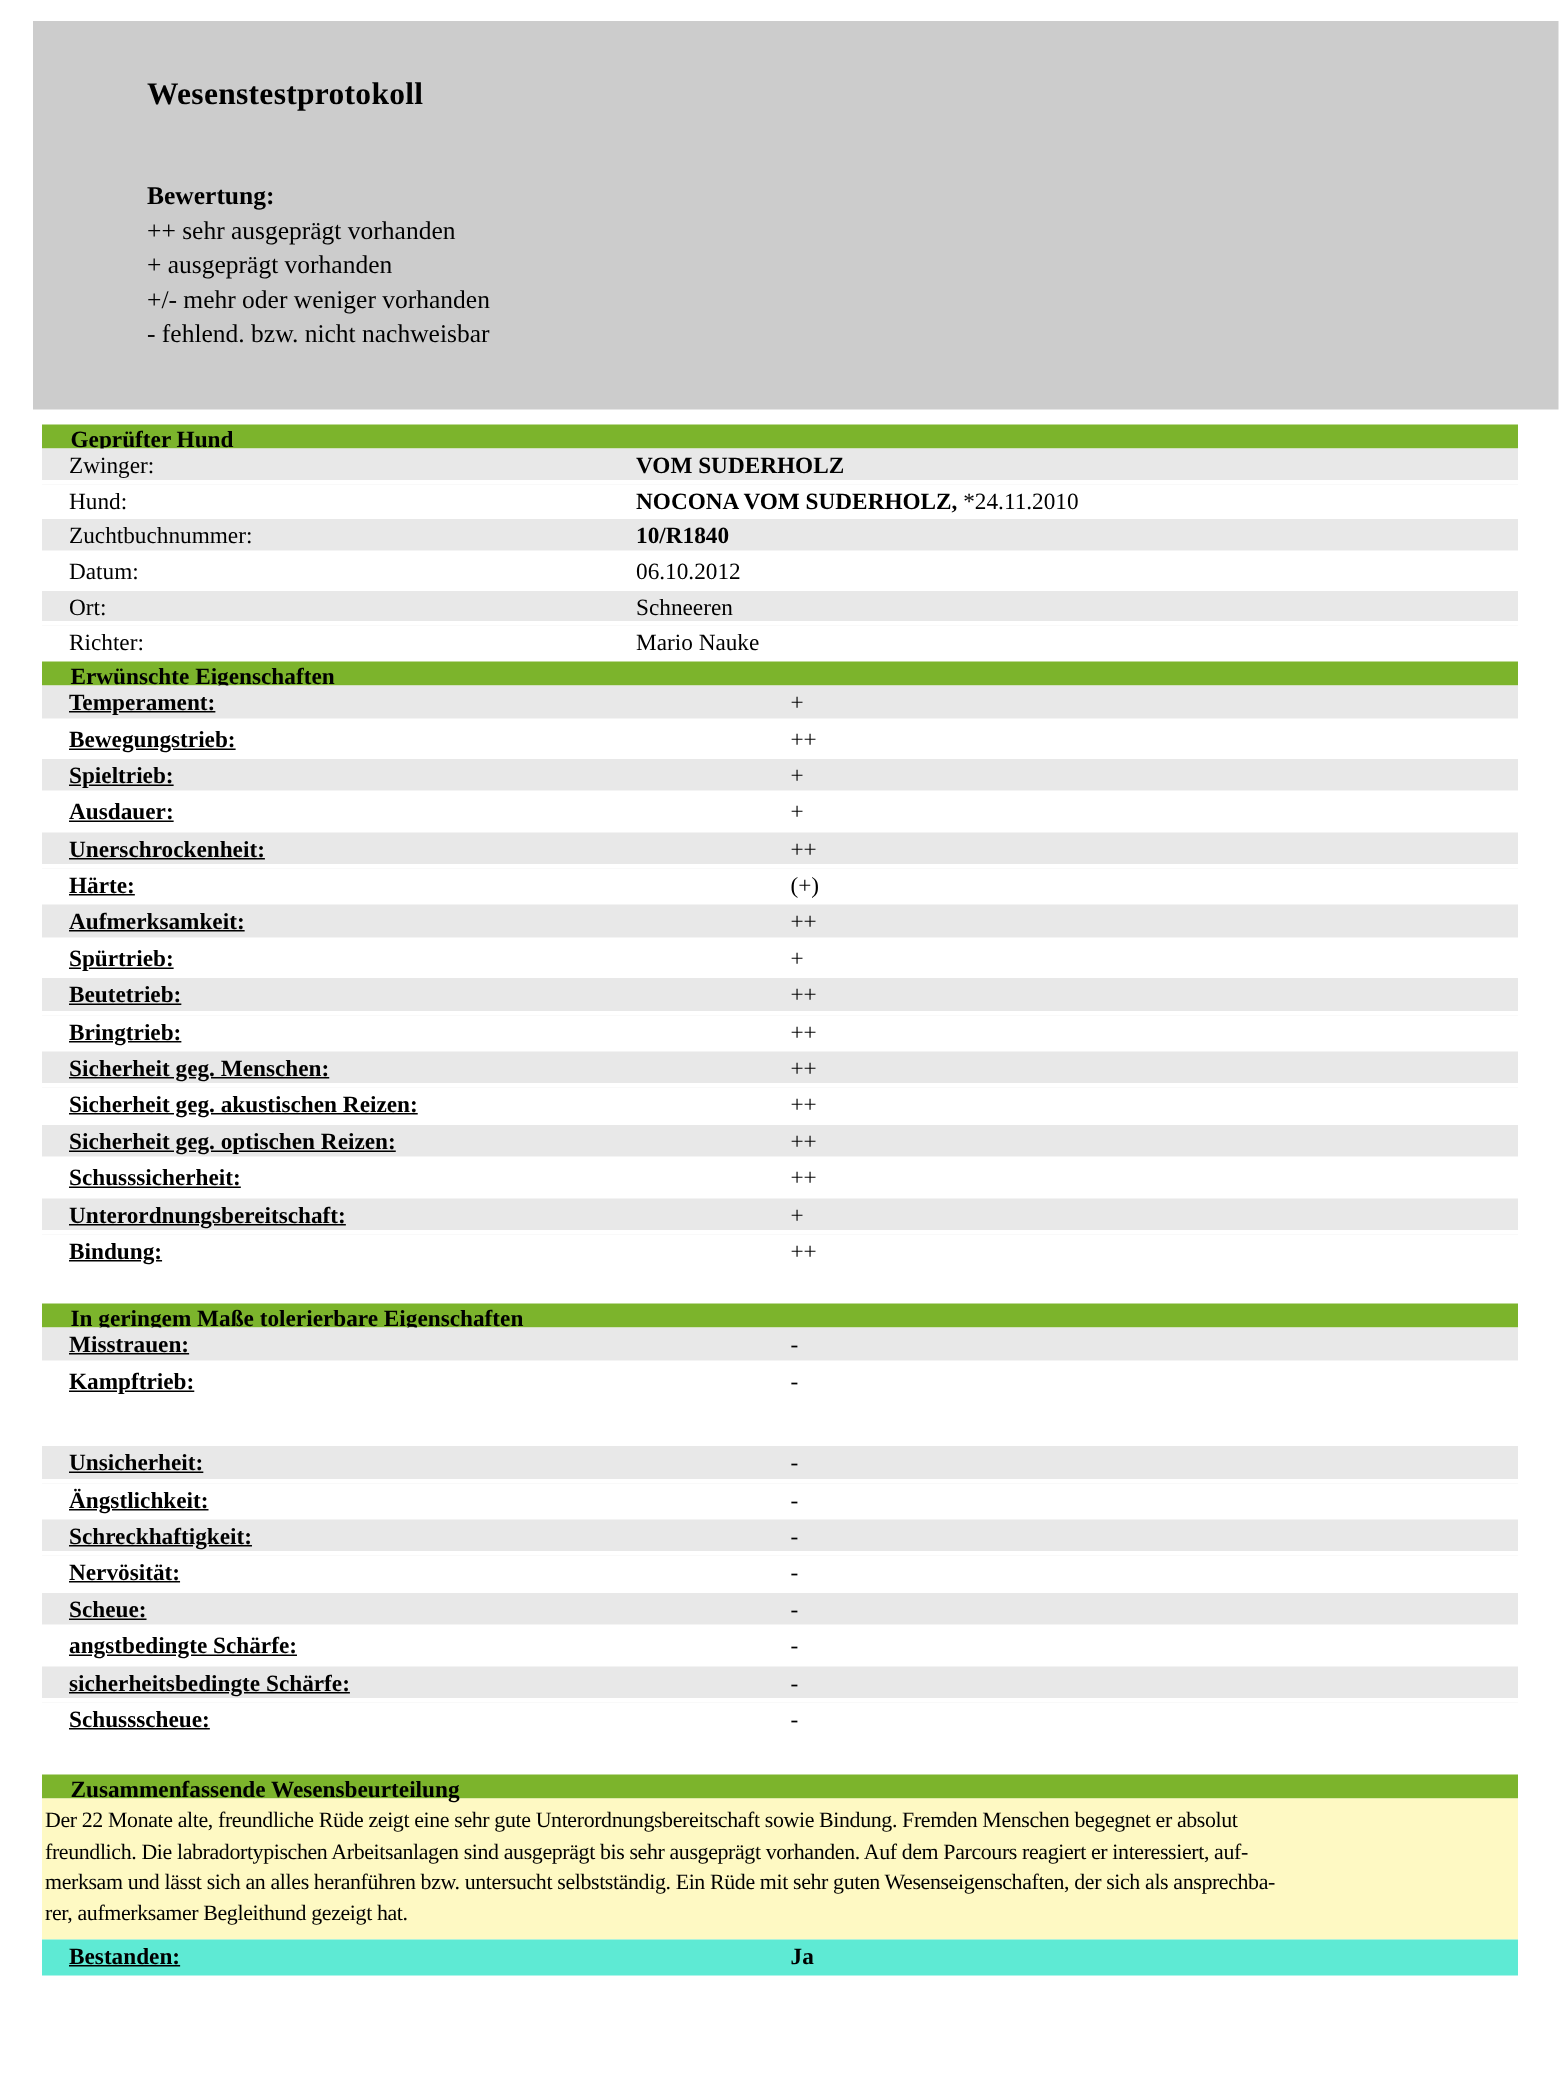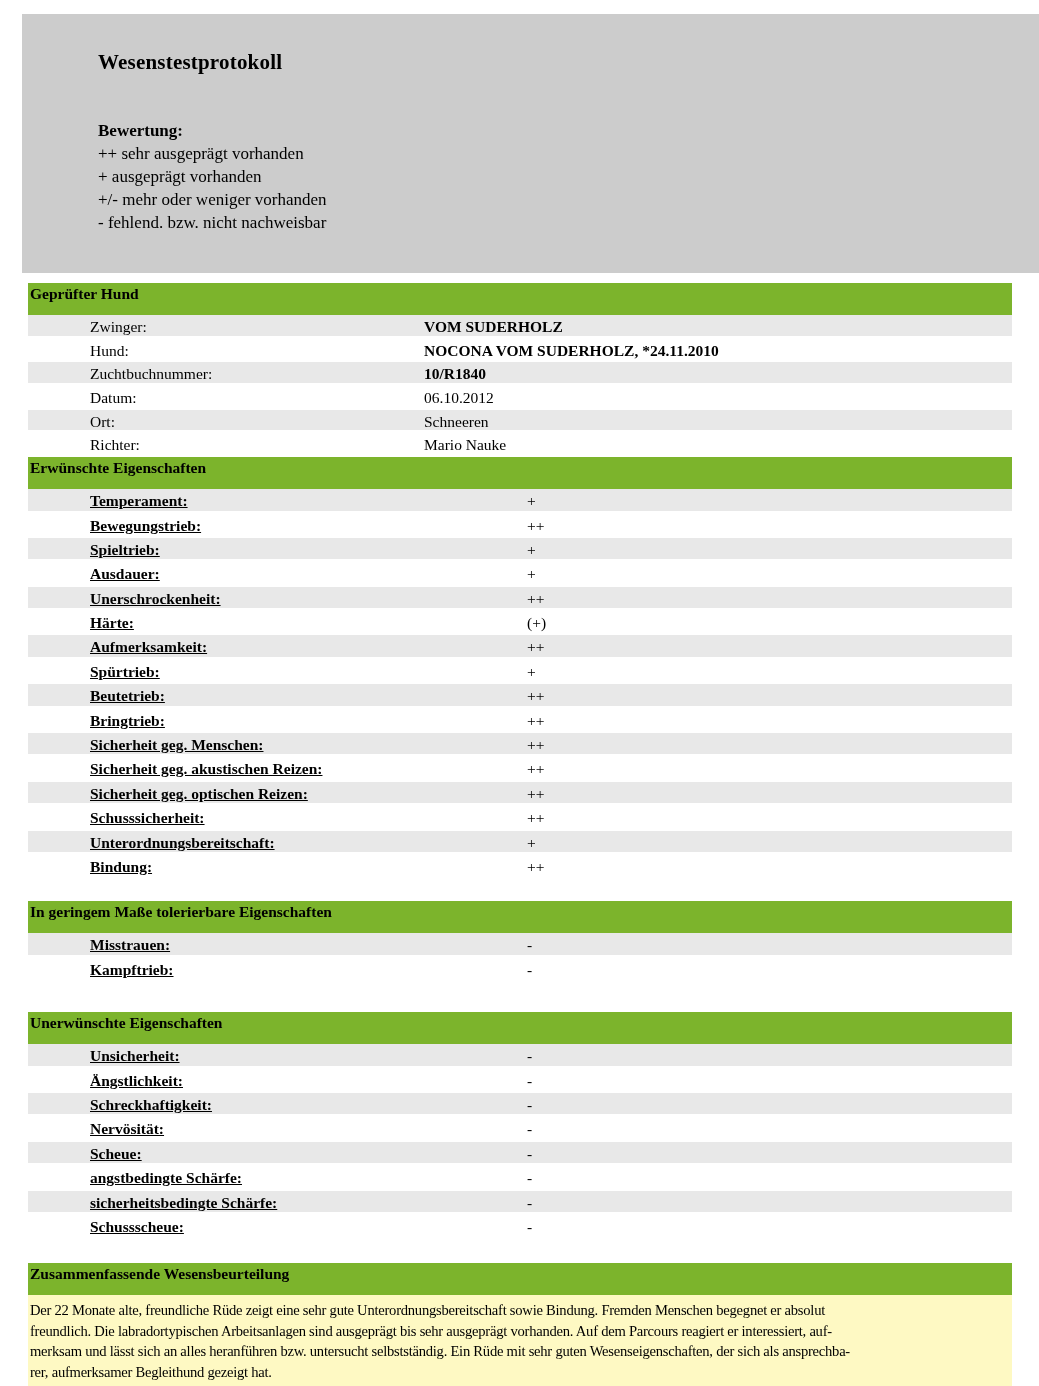--- a/index.html
+++ b/index.html
@@ -21,41 +21,41 @@
     padding:36px 0 0 33px;
     font-size:21px; font-weight:bold;
     letter-spacing:0.2px;
   }
   .legend { margin:44px 0 0 33px; font-size:17px; line-height:23px; }
   .legend-heading { font-weight:bold; }
   .content {
     position:absolute; left:28px; top:283px; width:984px;
   }
   .sec-header {
-    height:32px; line-height:21px;
+    height:16px; line-height:21px;
     background:#7cb42c;
     font-weight:bold; font-size:15.5px;
-    padding-left:2px;
+    padding-left:19px;
   }
   .row {
     position:relative;
     height:24.4px; line-height:24.4px;
     font-size:15.5px;
     box-sizing:border-box;
   }
   .sec-info .row { height:23.7px; line-height:23.7px; }
   .row.alt { background:#e8e8e8; border-bottom:3px solid #ffffff; }
-  .row .label { padding-left:18px;margin-left:44px; }
+  .row .label { padding-left:18px; }
   .row .value { position:absolute; top:0; left:499px; white-space:nowrap; }
   .sec-info .row .value { left:396px; }
   .sec-rating .row .label,
   .sec-summary .result-row .label { font-weight:bold;text-decoration:underline; }
   .sec-info .row .label { font-weight:normal; }
   .value.bold { font-weight:bold; }
-  .value .value-suffix { font-weight:bold; }
+  .value .value-suffix { font-weight:normal; }
   .gap-22 { margin-top:22px; }
   .gap-30 { margin-top:30px; }
   .gap-24 { margin-top:24px; }
   .summary-block {
     background:#fef9c3;
     padding:5px 4px 7px 2px;
     overflow:hidden;
   }
   .summary-line {
     font-size:14.6px; line-height:20.5px;
@@ -118,21 +118,20 @@
 
     <section class="sec sec-rating gap-22">
       <div class="sec-header">In geringem Maße tolerierbare Eigenschaften</div>
       <div class="rows">
           <div class="row alt"><span class="label">Misstrauen:</span><span class="value">-</span></div>
           <div class="row"><span class="label">Kampftrieb:</span><span class="value">-</span></div>
         </div>
     </section>
 
     <section class="sec sec-rating gap-30">
-      <div class="sec-header">Unerwünschte Eigenschaften</div>
       <div class="rows">
           <div class="row alt"><span class="label">Unsicherheit:</span><span class="value">-</span></div>
           <div class="row"><span class="label">Ängstlichkeit:</span><span class="value">-</span></div>
           <div class="row alt"><span class="label">Schreckhaftigkeit:</span><span class="value">-</span></div>
           <div class="row"><span class="label">Nervösität:</span><span class="value">-</span></div>
           <div class="row alt"><span class="label">Scheue:</span><span class="value">-</span></div>
           <div class="row"><span class="label">angstbedingte Schärfe:</span><span class="value">-</span></div>
           <div class="row alt"><span class="label">sicherheitsbedingte Schärfe:</span><span class="value">-</span></div>
           <div class="row"><span class="label">Schussscheue:</span><span class="value">-</span></div>
         </div>

